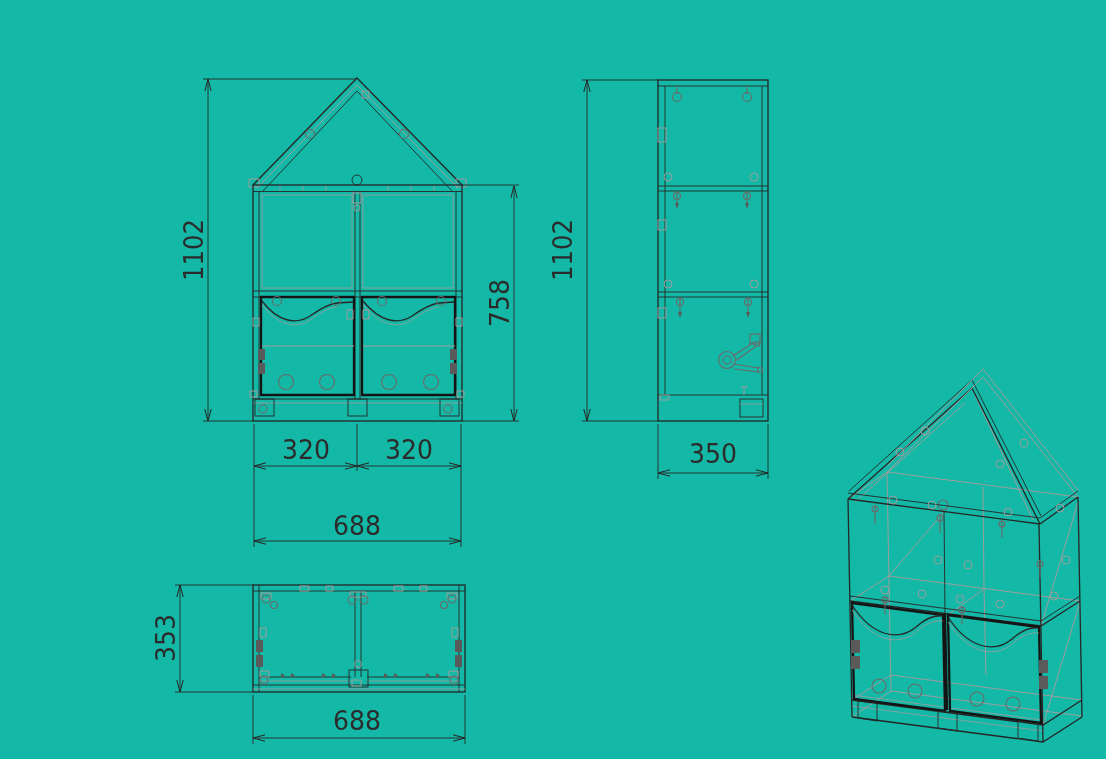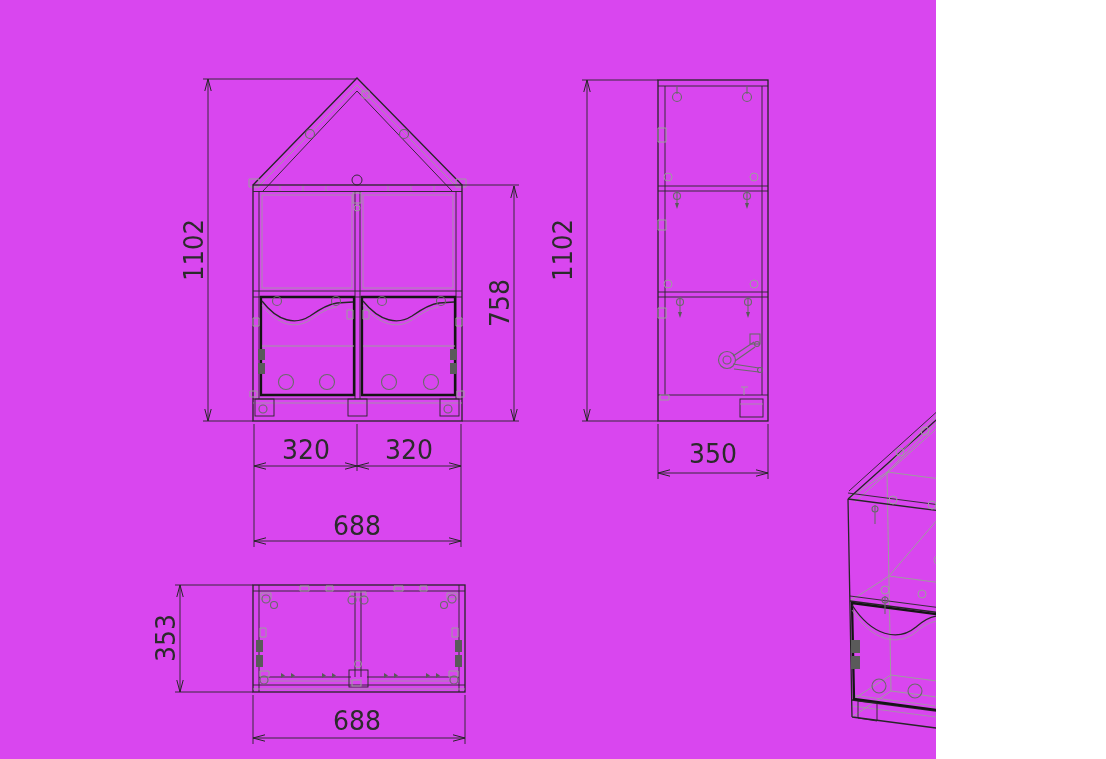--- a/index.html
+++ b/index.html
@@ -1,16 +1,16 @@
 <!DOCTYPE html>
 <html><head>
 <meta charset="utf-8">
 <style>
   html,body{margin:0;padding:0;background:#ffffff;}
-  .page{position:relative;width:936px;height:759px;background:#d946ef;overflow:hidden;
+  .page{position:relative;width:1106px;height:759px;background:#14b8a6;overflow:hidden;
         font-family:"DejaVu Sans",sans-serif;text-align:center;}
   svg{display:block;}
   .k1{stroke:#262626;stroke-width:1.3;fill:none;stroke-linecap:butt;}
   .k0{stroke:#262626;stroke-width:0.9;fill:none;}
   .b2{stroke:#141414;stroke-width:2.3;fill:none;}
   .g1{stroke:#9d9d9d;stroke-width:1;fill:none;}
   .g0{stroke:#9d9d9d;stroke-width:0.8;fill:none;}
   .m1{stroke:#6a6a6a;stroke-width:1.1;fill:none;}
   .df{fill:#5a5a5a;stroke:none;}
   .dl{stroke:#262626;stroke-width:0.9;fill:none;}

